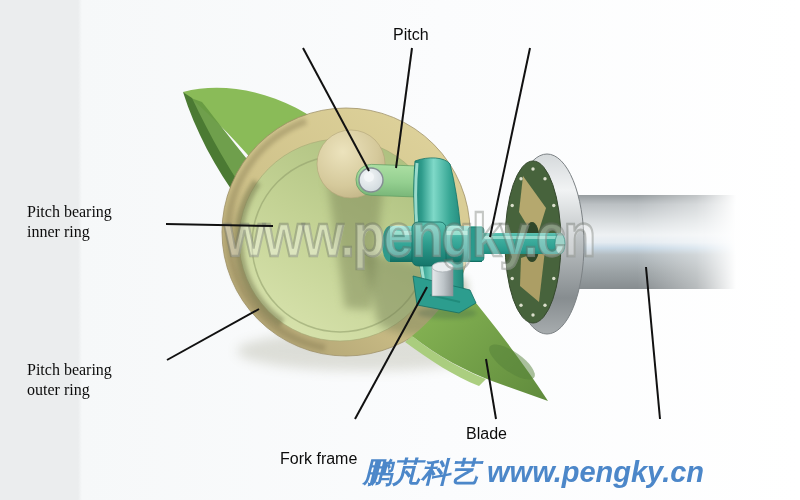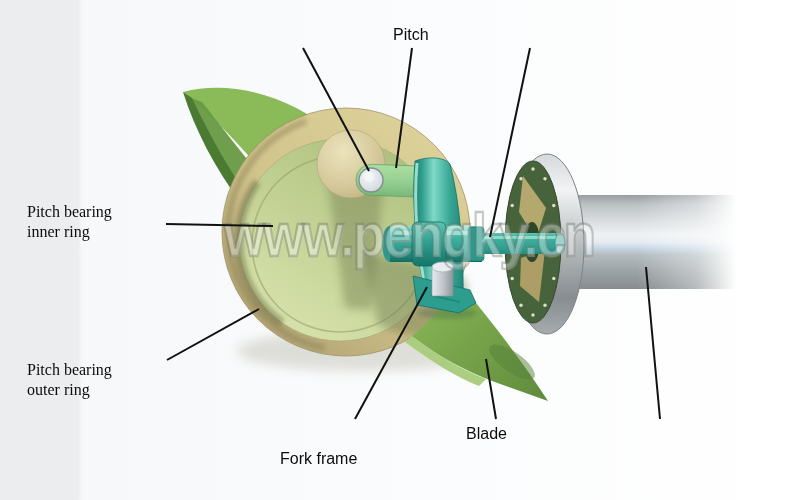--- a/index.html
+++ b/index.html
@@ -219,13 +219,14 @@
   </svg>
 
   <div class="label" style="left:393px;top:25px;">Pitch</div>
   <div class="label center" style="left:27px;top:202px;">Pitch bearing
 inner ring</div>
   <div class="label center" style="left:27px;top:360px;">Pitch bearing
 outer ring</div>
   <div class="label" style="left:280px;top:424px;margin-top:25px;">Fork frame</div>
   <div class="label" style="left:466px;top:424px;">Blade</div>
 
+  <div id="footer">鹏芃科艺 www.pengky.cn</div>
 </div>
 
 </body></html>

